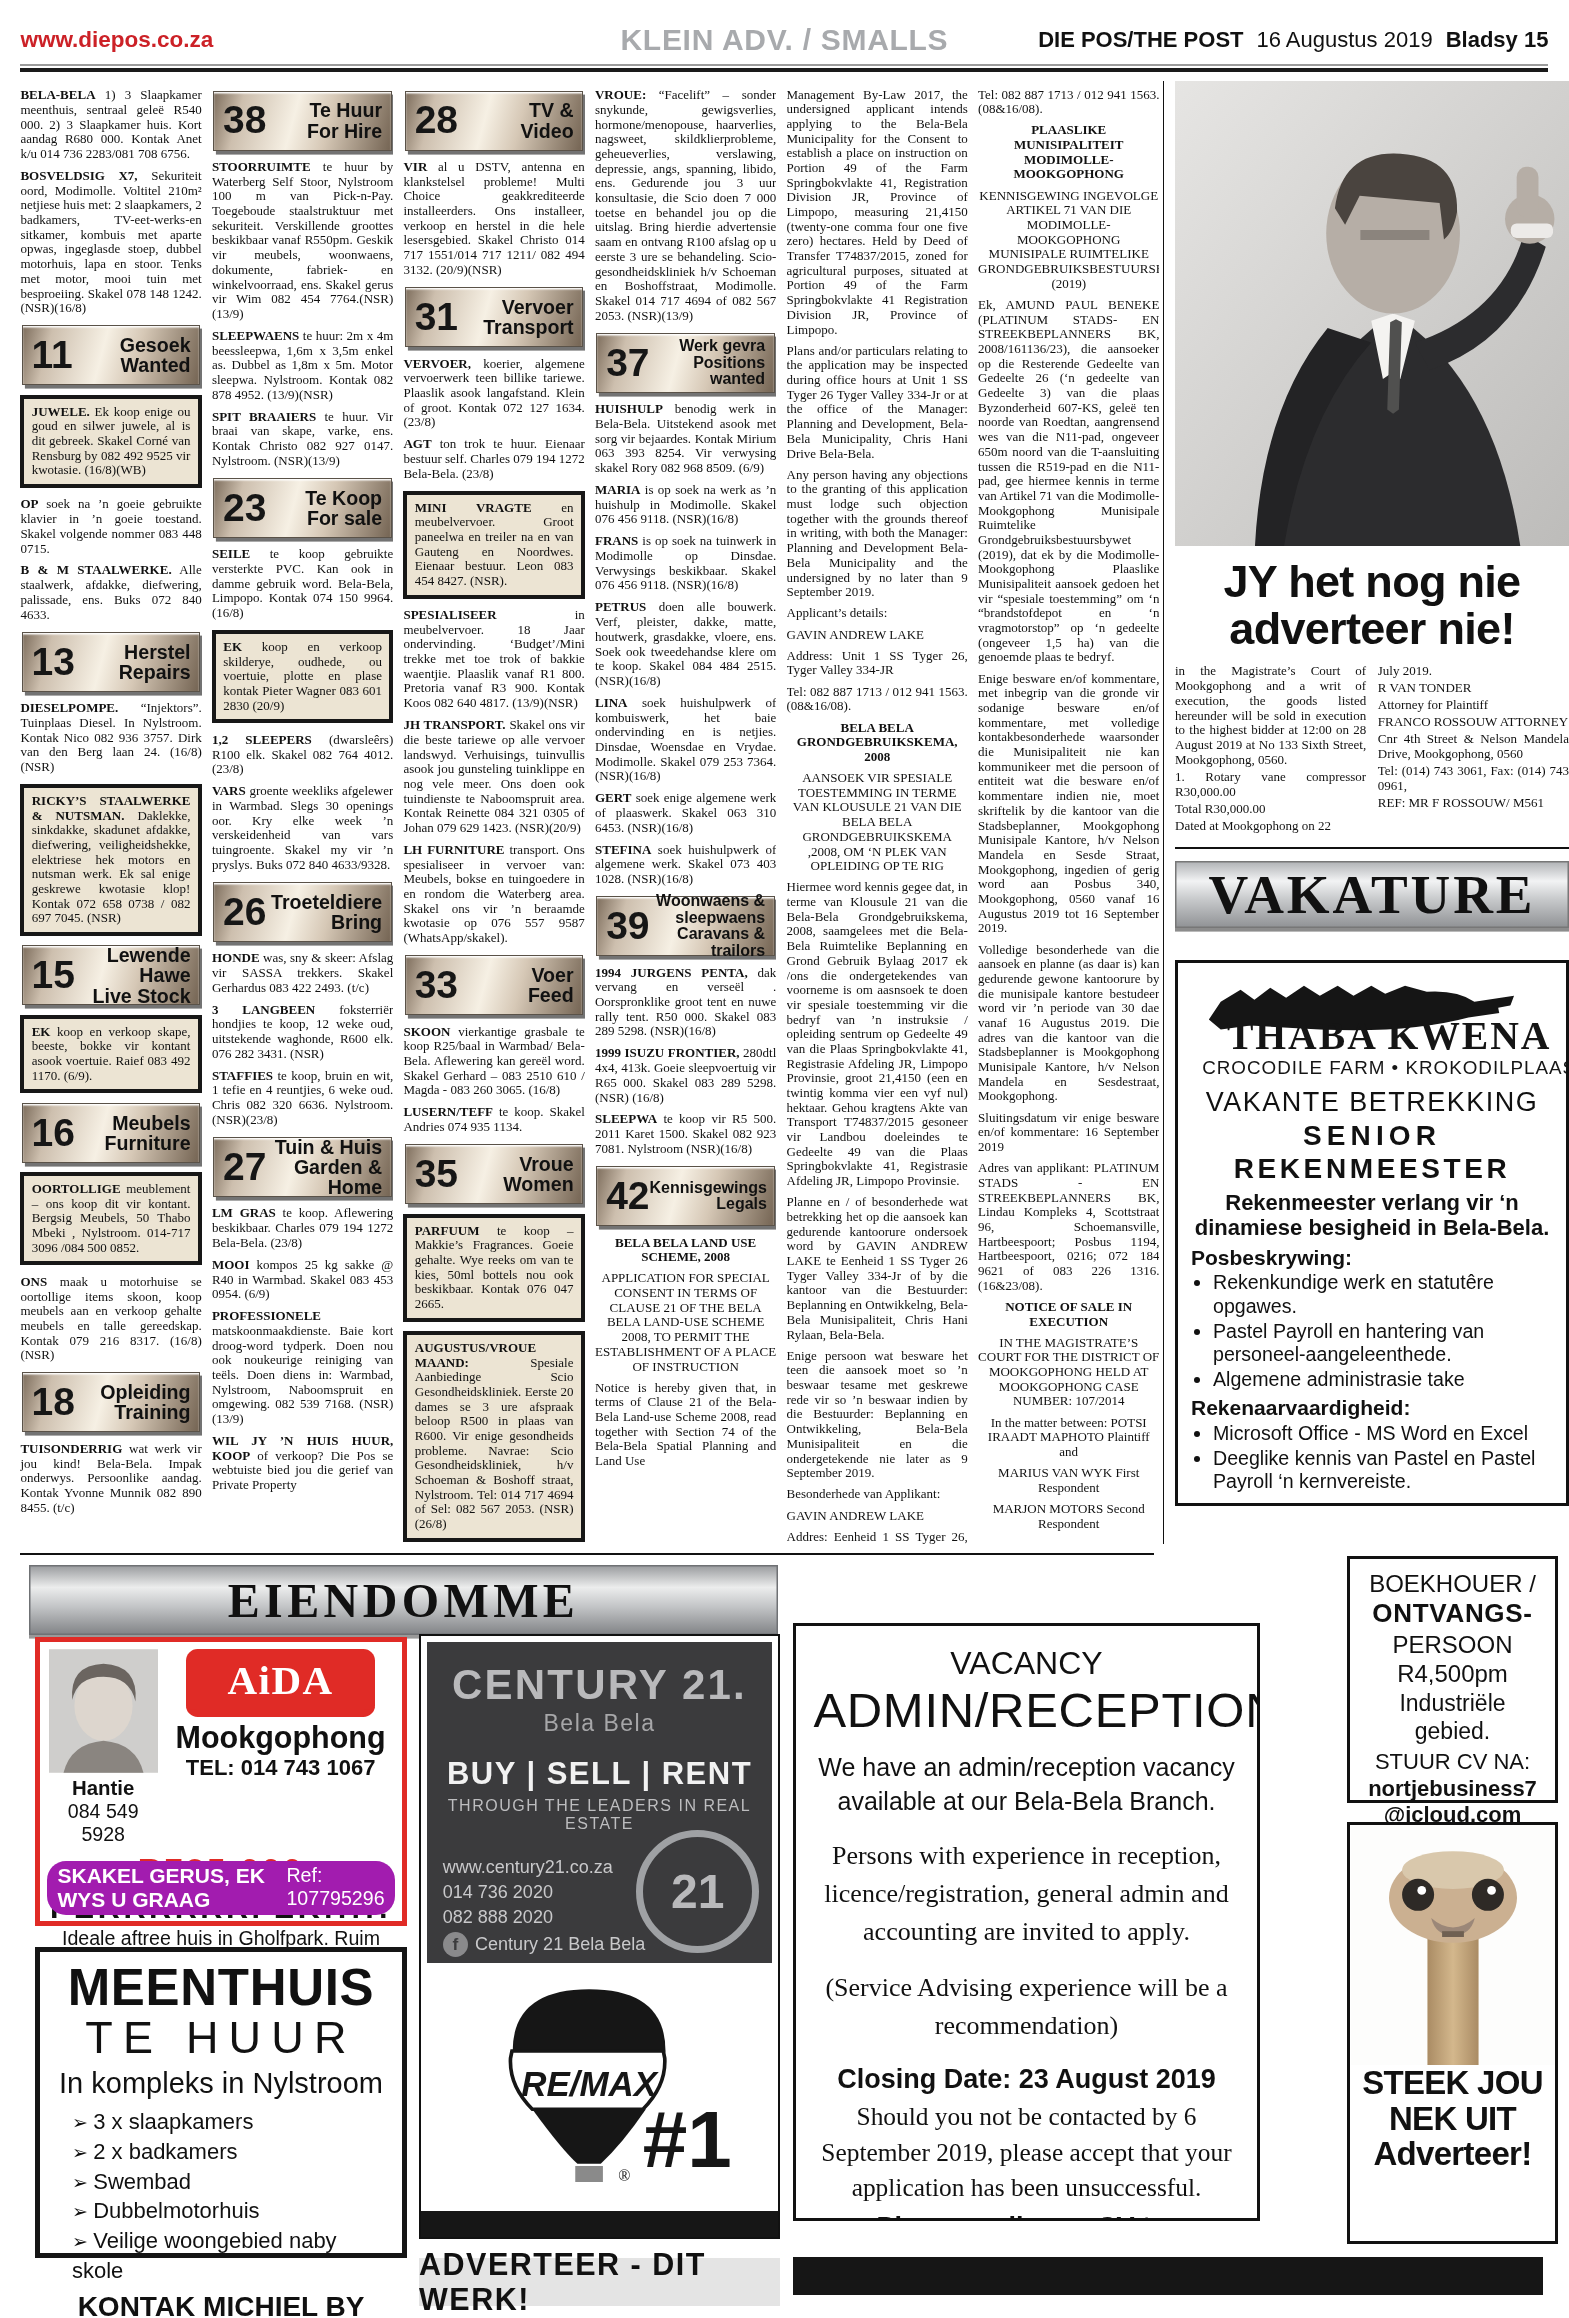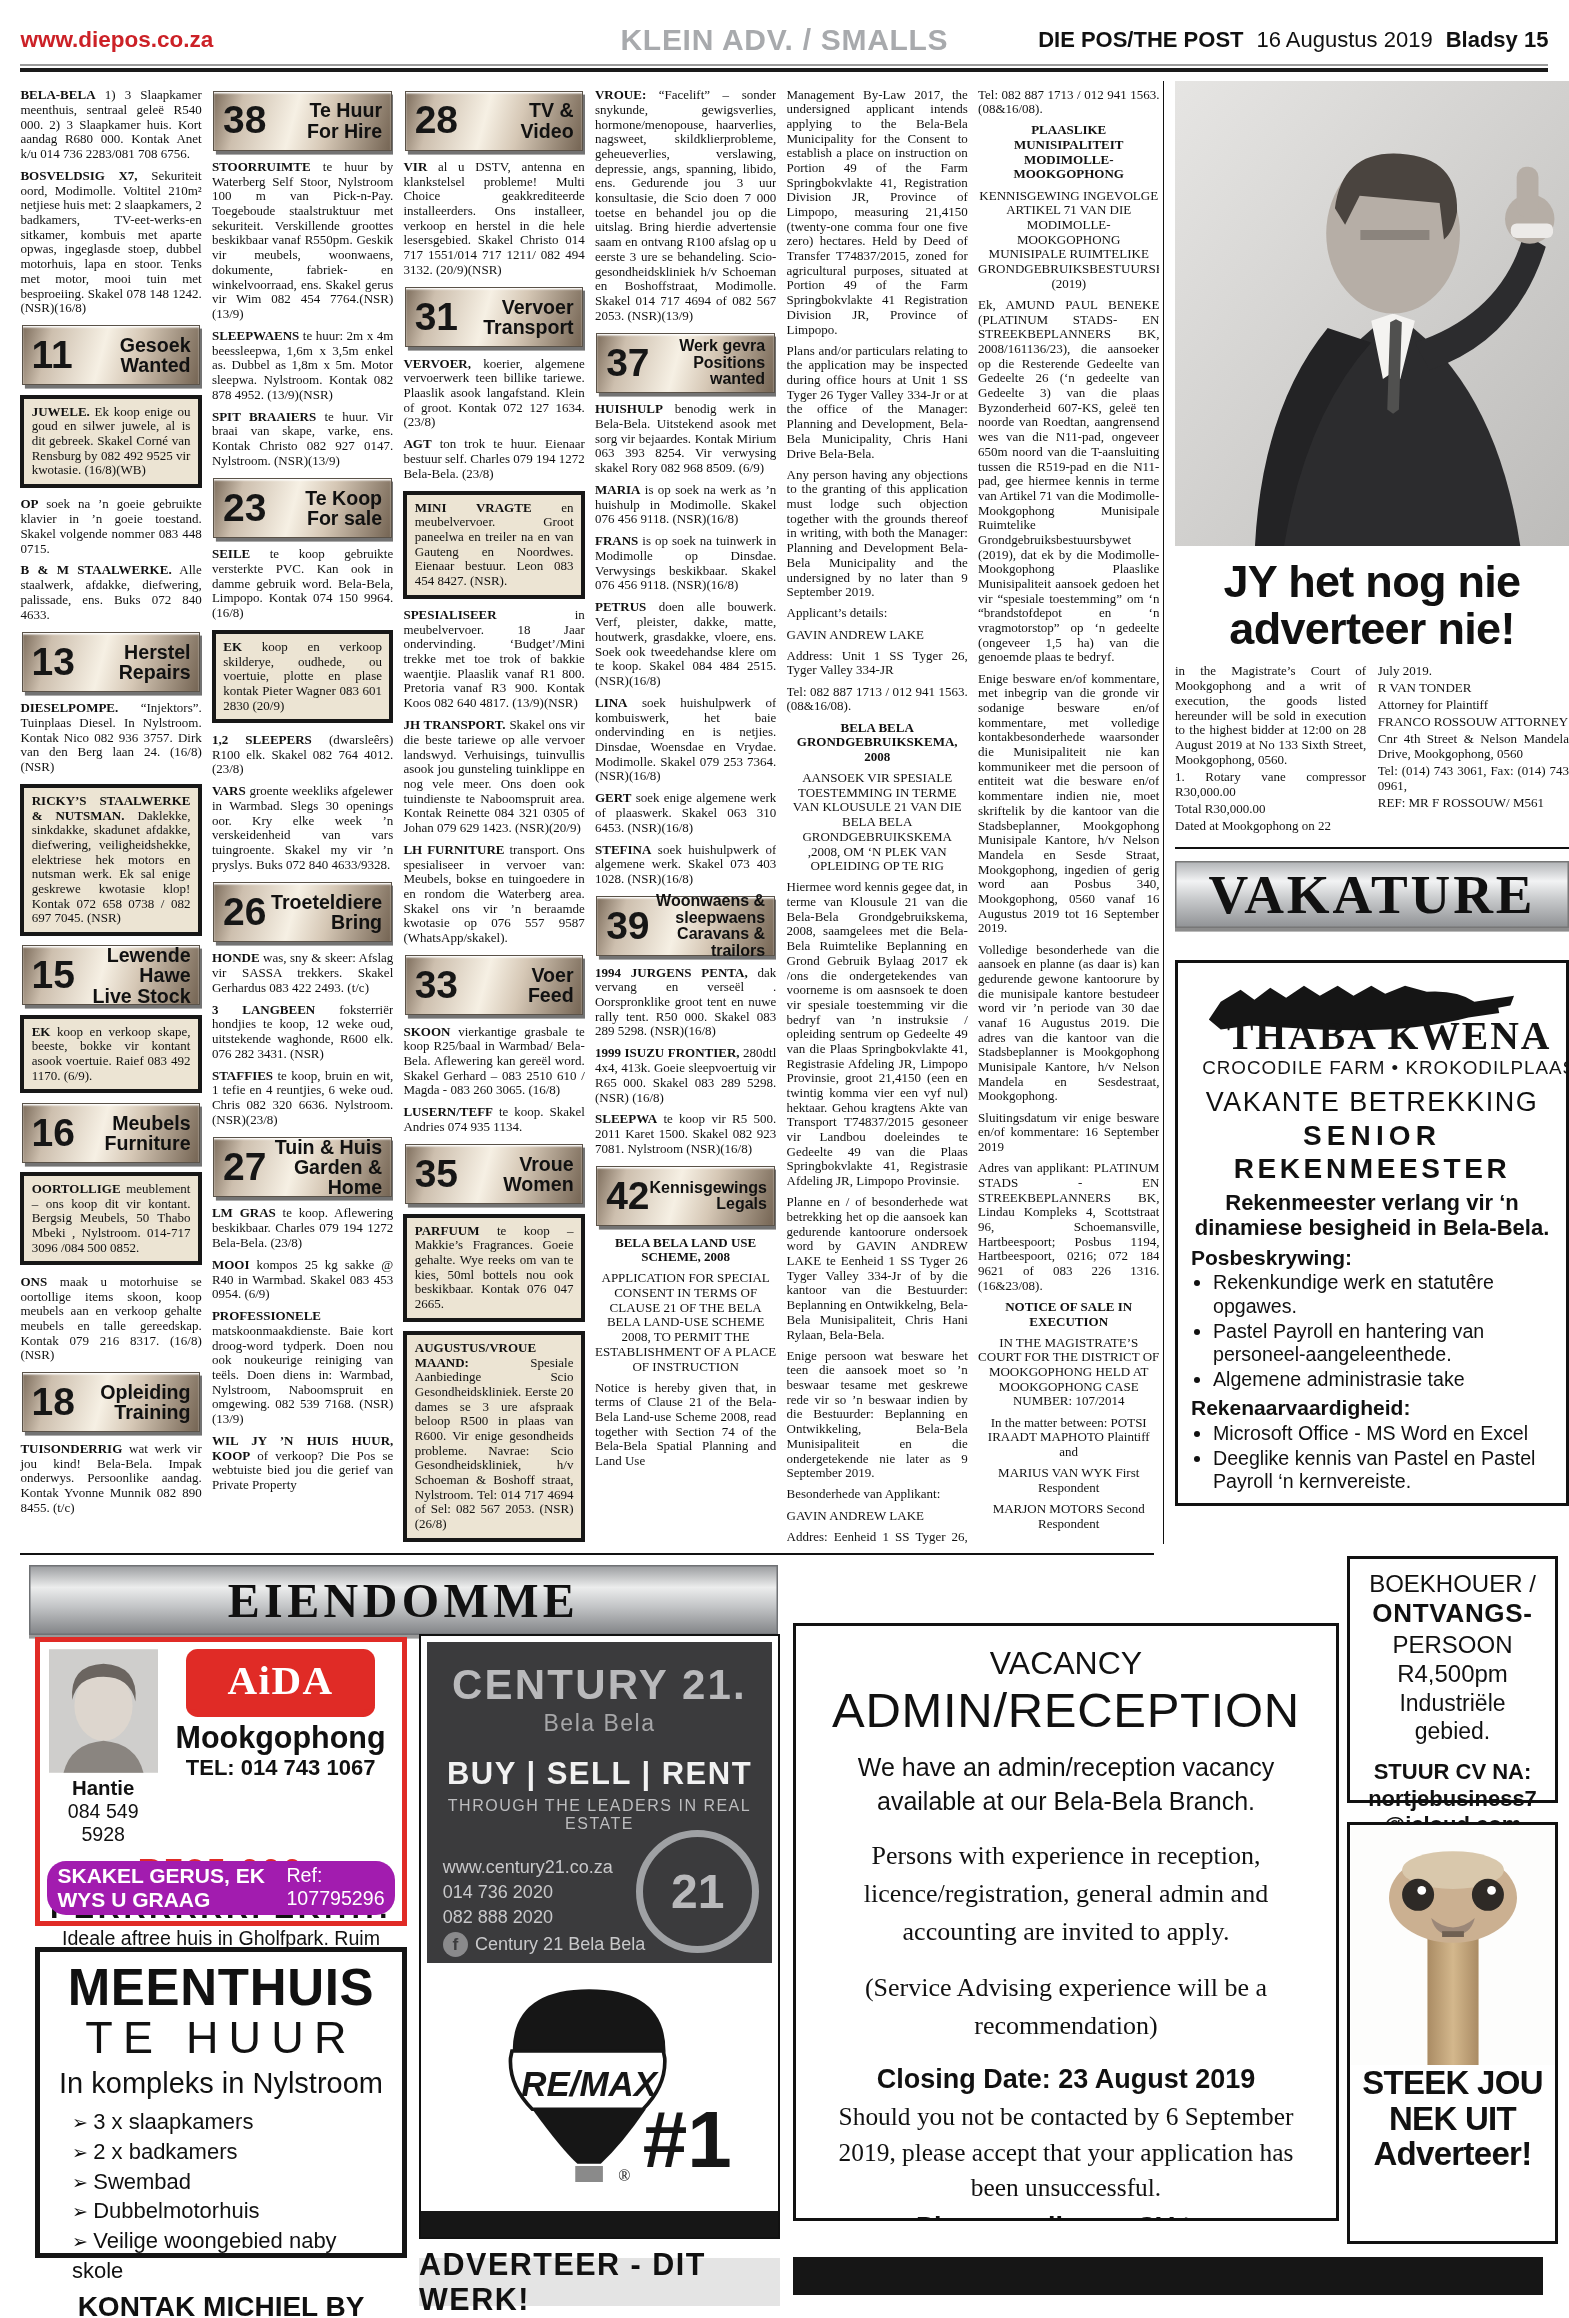--- a/index.html
+++ b/index.html
@@ -105,38 +105,38 @@
         align-items:center;justify-content:center;font-weight:bold;font-size:17.4px}
   .c21-logo{position:absolute;right:13px;bottom:10.2px;width:109px;height:109px;border-radius:50%;
             border:7.3px solid #9fa1a4;display:flex;align-items:center;justify-content:center;
             font-size:48px;color:#b9b9bb;font-weight:bold}
   .remaxarea{position:absolute;left:5.8px;right:5.8px;top:332px;height:217px;display:flex;
              align-items:center;justify-content:center}
   .c21bar{position:absolute;left:0;right:0;bottom:0;height:26px;background:#161616}
   .advstrip{position:absolute;left:419px;top:2258px;width:361px;height:48px;background:#e4e4e4;
             display:flex;align-items:center;justify-content:center;font-family:"Liberation Sans",sans-serif;
             font-weight:bold;font-size:30.5px;letter-spacing:1.5px}
-  .vacad{position:absolute;left:793px;top:1623px;width:546px;height:598px;border:3.6px solid #111;
+  .vacad{position:absolute;left:793px;top:1623px;width:467px;height:598px;border:3.6px solid #111;
          background:#fff;box-sizing:border-box;text-align:center;padding:14.5px 17.4px;overflow:hidden}
   .va-t{font-family:"Liberation Sans",sans-serif;font-size:32px;margin-top:4.4px}
   .va-r{font-family:"Liberation Sans",sans-serif;font-size:49px;font-weight:normal;letter-spacing:0.7px}
   .va-i{font-family:"Liberation Sans",sans-serif;font-size:25px;margin-top:13px;line-height:1.35}
   .va-b{font-size:26px;line-height:1.45;margin-top:19px}
   .va-c{font-family:"Liberation Sans",sans-serif;font-weight:bold;font-size:27px;margin-top:19px}
   .va-n{font-size:25.4px;line-height:1.4;margin-top:4.4px}
   .va-m{font-family:"Liberation Sans",sans-serif;font-weight:bold;font-size:27px;margin-top:5.8px}
   .boek{position:absolute;left:1347px;top:1556px;width:211px;height:247px;border:3.6px solid #111;
         background:#fff;box-sizing:border-box;text-align:center;font-family:"Liberation Sans",sans-serif;
         padding:10.2px 4.4px;line-height:1.22}
   .bk1{font-size:24px}
   .bk2{font-size:26px;font-weight:bold;letter-spacing:0.7px}
   .bk3{font-size:24px}
   .bk4{font-size:24px}
   .bk5{font-size:23px}
-  .bk6{font-size:22px;font-weight:bold;margin-top:14px}
+  .bk6{font-size:22px;font-weight:normal;margin-top:4px}
   .bk7{font-size:22px;font-weight:bold}
   .ostr{position:absolute;left:1347px;top:1822px;width:211px;height:422px;border:3.6px solid #111;
         background:#fff;box-sizing:border-box;text-align:center;overflow:hidden}
   .ostr svg{display:block;margin:0 auto}
   .os-t{font-family:"Liberation Sans",sans-serif;font-weight:bold;font-size:33px;line-height:1.08;
         letter-spacing:-0.7px}
   .blackbar{position:absolute;left:793px;top:2257px;width:750px;height:38px;background:#161616}
 </style>
 </head>
 <body>

